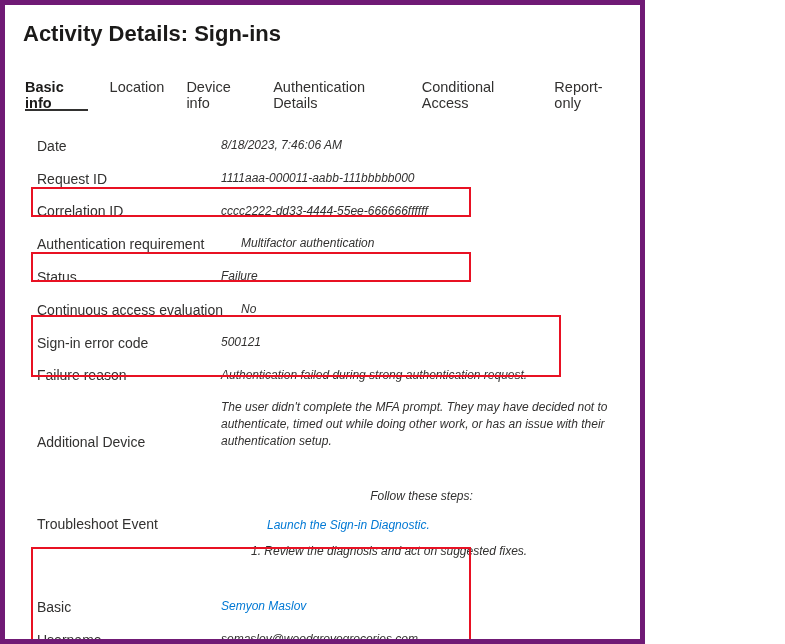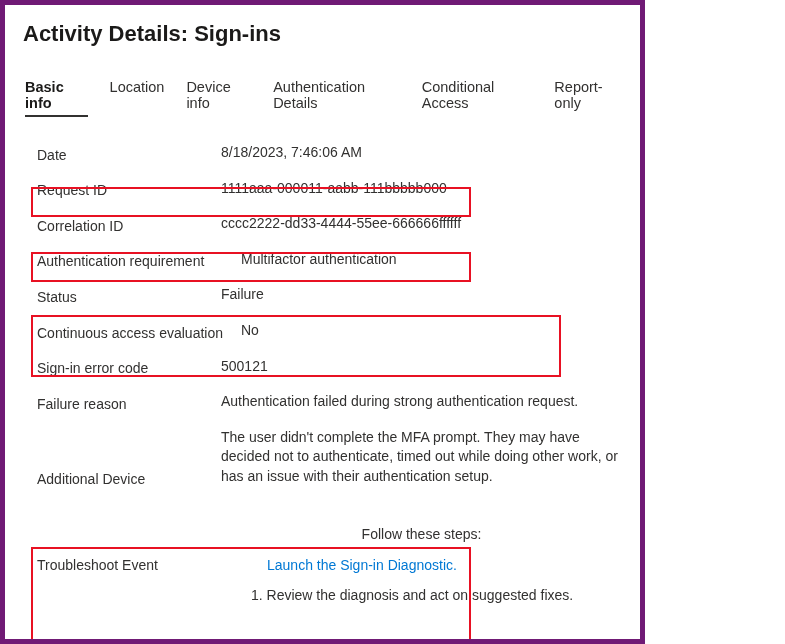--- a/index.html
+++ b/index.html
@@ -31,21 +31,21 @@
     .tabs {
       display: flex;
       gap: 22px;
       margin-bottom: 18px;
       padding-left: 2px;
     }
     .tab {
       font-size: 14.5px;
       color: #323130;
       cursor: pointer;
-      padding-bottom: 6px;
+      padding-bottom: 0;
       position: relative;
     }
     .tab.active {
       font-weight: 600;
       color: #1b1a19;
     }
     .tab.active::after {
       content: "";
       position: absolute;
       left: 0;
@@ -66,22 +66,23 @@
     }
     .label {
       width: 184px;
       flex-shrink: 0;
       color: #323130;
       font-size: 14px;
     }
     .value {
       flex: 1;
       color: #323130;
-      font-size: 14px;
+      font-size: 12px;
       line-height: 1.4;
+      font-style: italic;
     }
     .link {
       color: #0078d4;
       cursor: pointer;
     }
     .highlight-box {
       position: absolute;
       border: 2px solid #e81123;
       pointer-events: none;
     }

